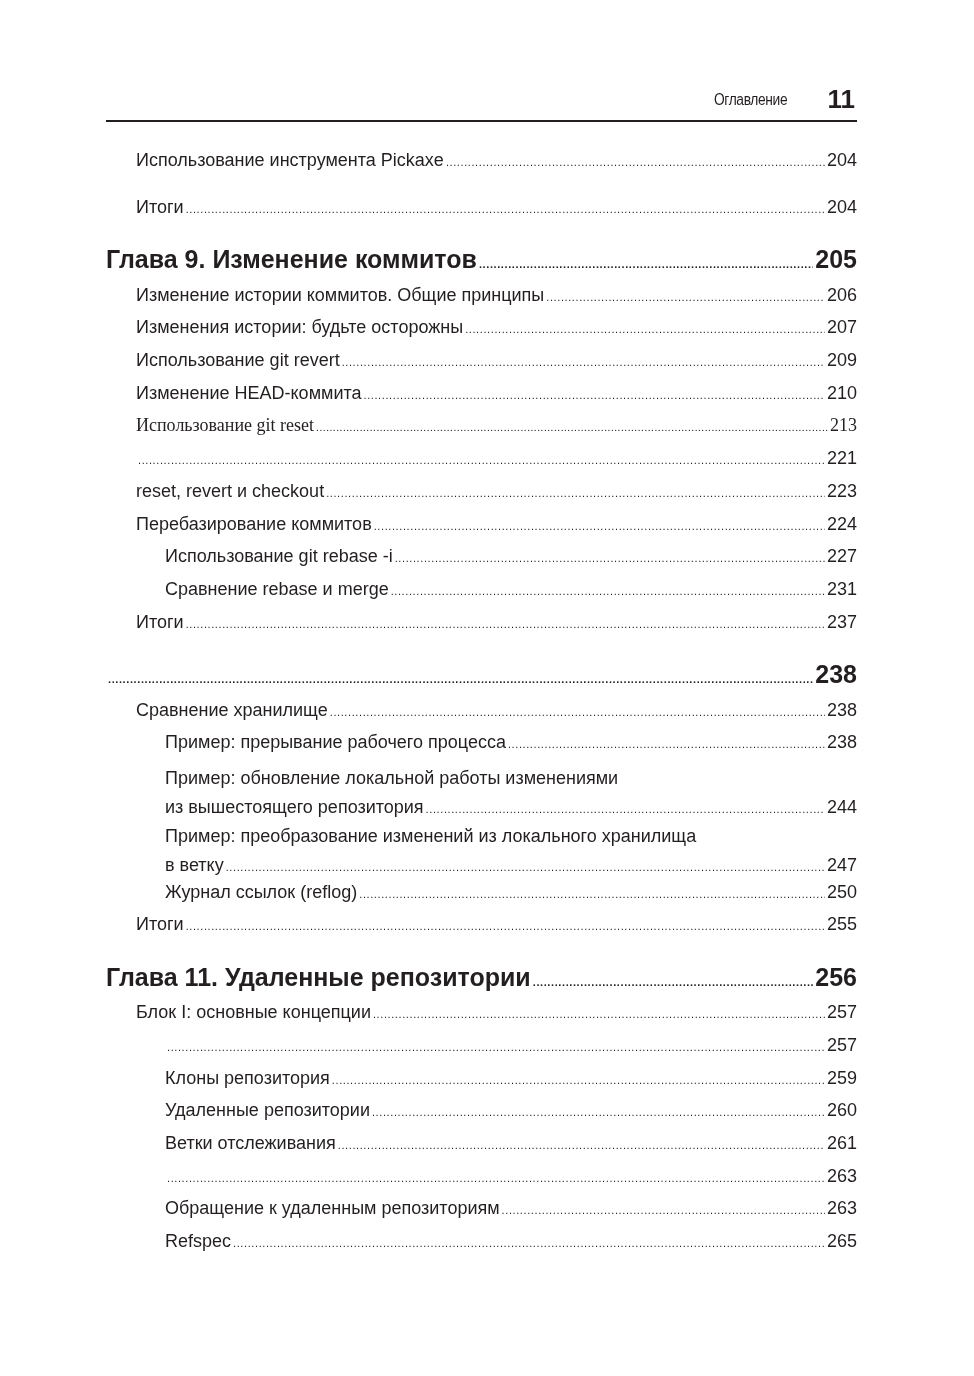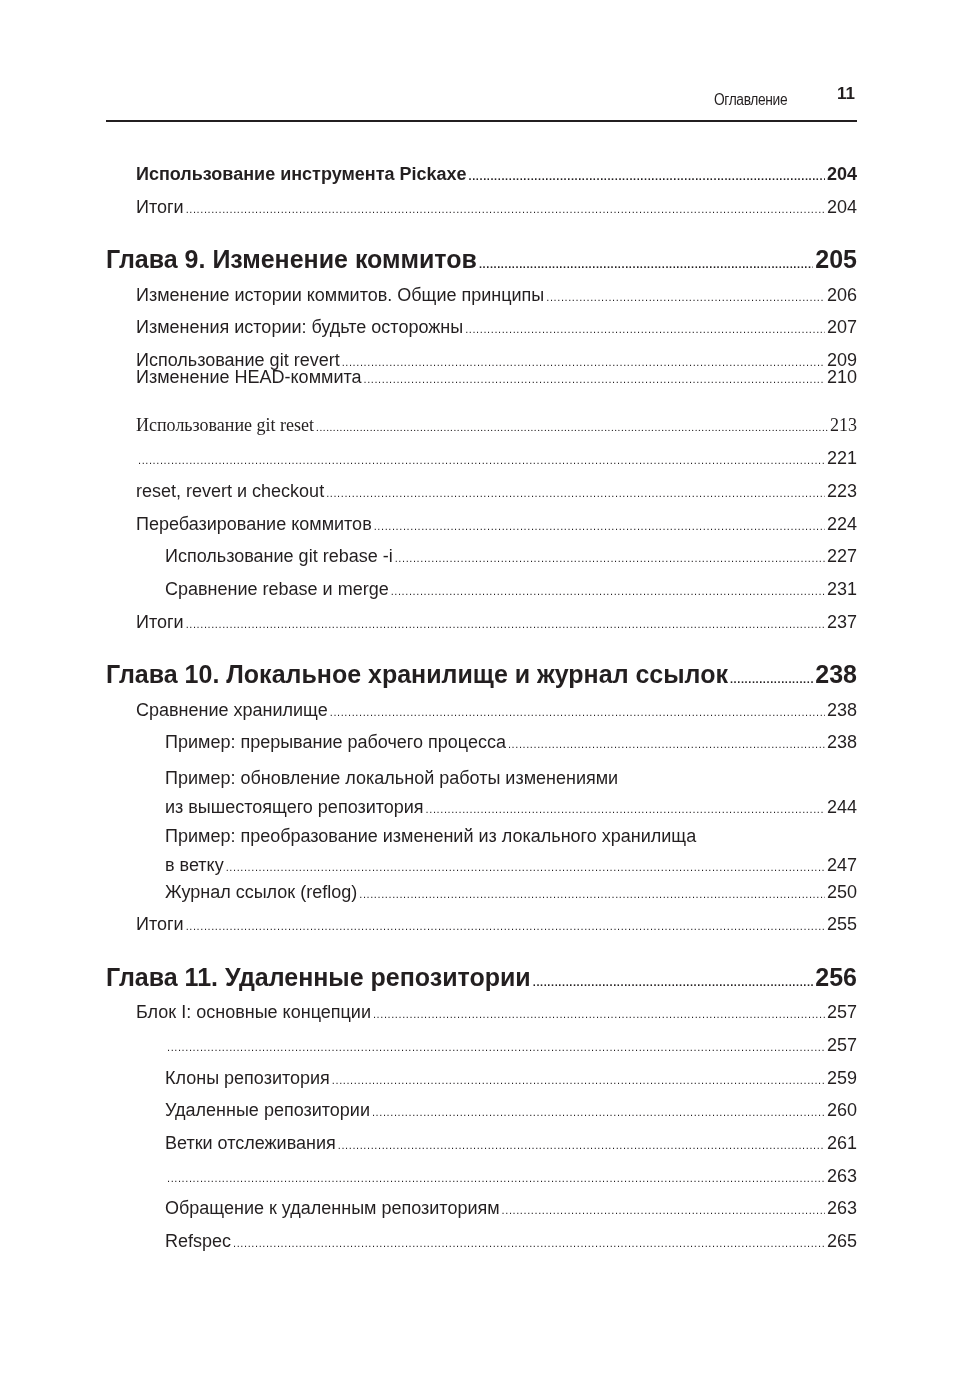--- a/index.html
+++ b/index.html
@@ -1,20 +1,20 @@
 <!DOCTYPE html>
 <html><head>
 <meta charset="utf-8">
 <style>
   html, body { margin: 0; padding: 0; background: #ffffff; }
   body { width: 974px; height: 1376px; position: relative; overflow: hidden; color: #231f20; }
   .page { position: absolute; left: 0; top: 0; width: 974px; height: 1376px; }
   .header { position: absolute; left: 106px; top: 84px; width: 751px; height: 36px; border-bottom: 2px solid #231f20; }
   .header-title { position: absolute; right: 70px; top: 7px; font-family: "Liberation Sans", sans-serif; font-size: 16px; letter-spacing: -0.4px; transform: scaleX(0.86); transform-origin: right center; }
-  .header-page { position: absolute; right: 2px; top: 0px; font-family: "Liberation Sans", sans-serif; font-size: 17px; font-weight: bold; }
+  .header-page { position: absolute; right: 2px; top: 0px; font-family: "Liberation Sans", sans-serif; font-size: 26px; font-weight: bold; }
   .toc { position: absolute; left: 106px; top: 0; width: 751px; }
   .row { position: absolute; left: 0; width: 751px; font-family: "Liberation Sans", sans-serif; font-size: 18px; line-height: 22px; }
   .row .line { display: flex; align-items: baseline; white-space: nowrap; }
   .row .first { white-space: nowrap; }
   .row .title { flex: 0 0 auto; }
   .row .dots { flex: 1 1 auto; overflow: hidden; font-size: 11px; letter-spacing: 0.6px; margin: 0 2px; color: #231f20; }
   .row .dots::before { content: "........................................................................................................................................................................................................................................................................"; }
   .row .pg { flex: 0 0 auto; }
   .row.chapter { font-weight: bold; font-size: 25px; }
   .row.chapter .dots { font-weight: bold; }
@@ -24,21 +24,21 @@
 </head>
 <body>
 
 <div class="page">
   <div class="header">
     <span class="header-title">Оглавление</span>
     <span class="header-page">11</span>
   </div>
 
   <div class="toc" id="toc">
-      <div class="row lvl1" style="top: 163px; font-weight: bold;">
+      <div class="row lvl1" style="top: 149px;">
         <div class="line">
           <span class="title">Использование инструмента Pickaxe</span>
           <span class="dots"></span>
           <span class="pg">204</span>
         </div>
       </div>
       <div class="row lvl1" style="top: 196px;">
         <div class="line">
           <span class="title">Итоги</span>
           <span class="dots"></span>
@@ -66,21 +66,21 @@
           <span class="pg">207</span>
         </div>
       </div>
       <div class="row lvl1" style="top: 349px;">
         <div class="line">
           <span class="title">Использование git revert</span>
           <span class="dots"></span>
           <span class="pg">209</span>
         </div>
       </div>
-      <div class="row lvl1" style="top: 366px;">
+      <div class="row lvl1" style="top: 382px;">
         <div class="line">
           <span class="title">Изменение HEAD-коммита</span>
           <span class="dots"></span>
           <span class="pg">210</span>
         </div>
       </div>
       <div class="row lvl1" style="top: 414px; font-family: Liberation Serif, serif;">
         <div class="line">
           <span class="title">Использование git reset</span>
           <span class="dots"></span>
@@ -123,21 +123,20 @@
       </div>
       <div class="row lvl1" style="top: 611px;">
         <div class="line">
           <span class="title">Итоги</span>
           <span class="dots"></span>
           <span class="pg">237</span>
         </div>
       </div>
       <div class="row chapter" style="top: 663px;">
         <div class="line">
-          <span class="title">Глава 10. Локальное хранилище и журнал ссылок</span>
           <span class="dots"></span>
           <span class="pg">238</span>
         </div>
       </div>
       <div class="row lvl1" style="top: 699px;">
         <div class="line">
           <span class="title">Сравнение хранилище</span>
           <span class="dots"></span>
           <span class="pg">238</span>
         </div>

